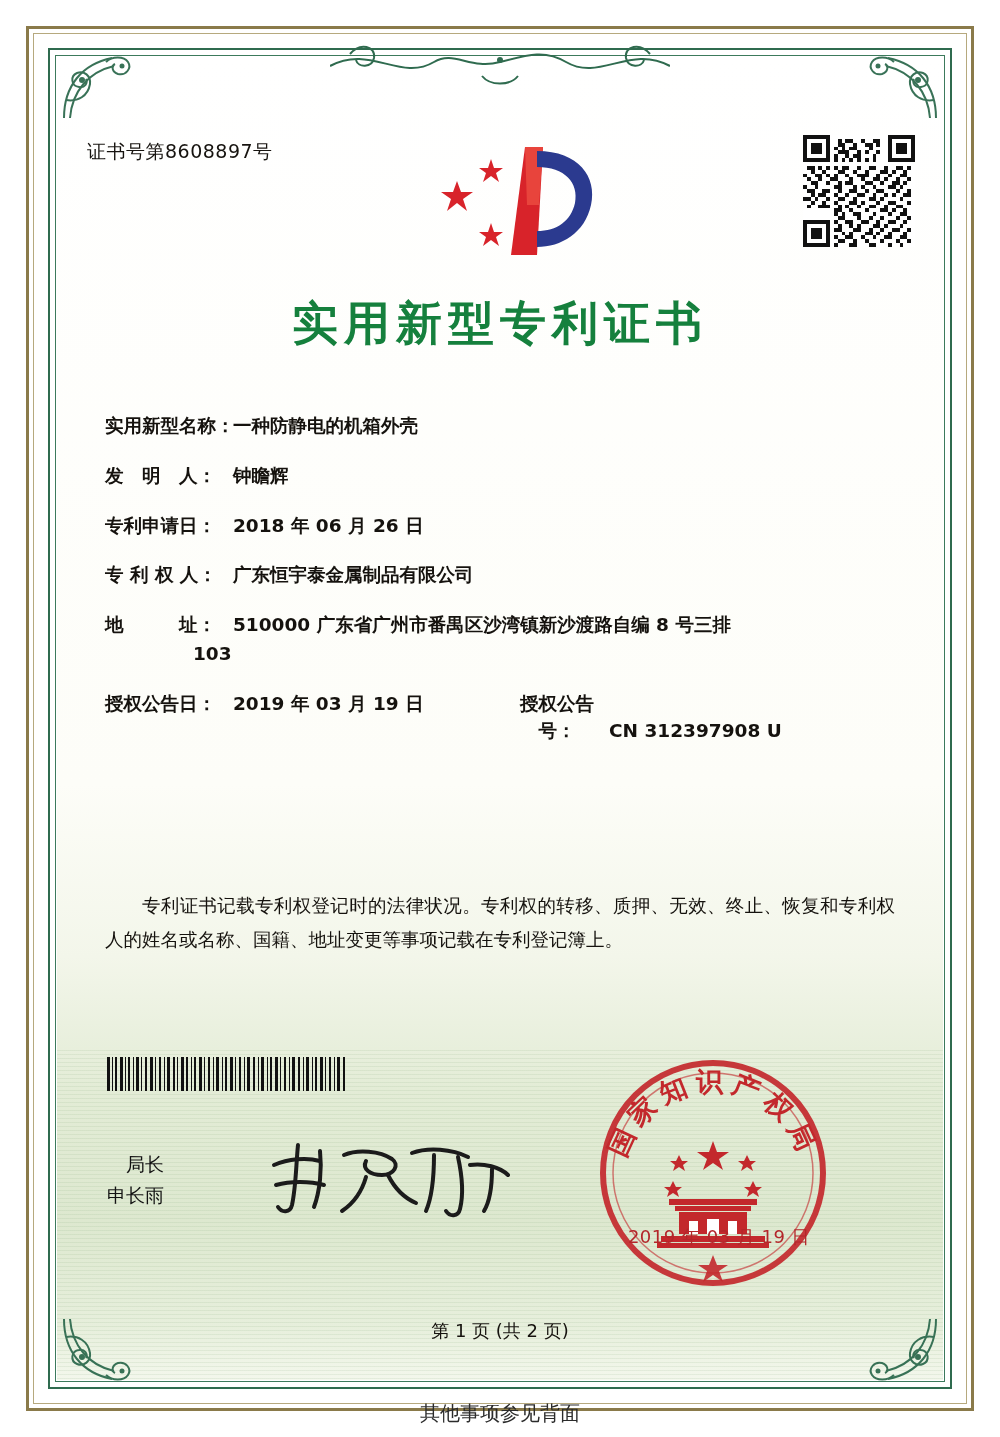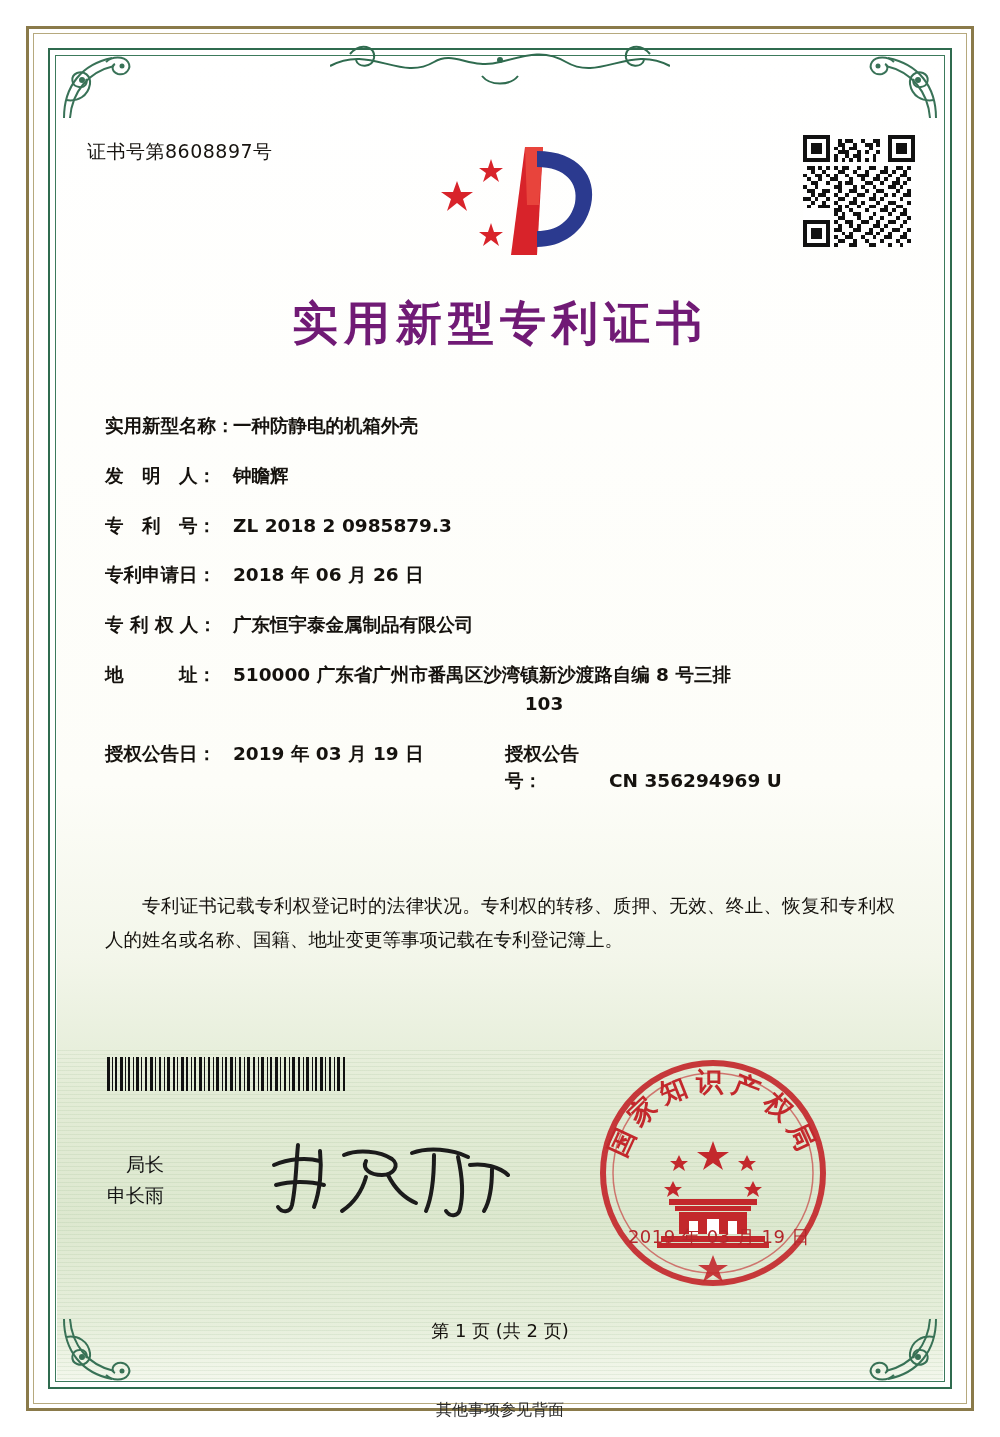--- a/index.html
+++ b/index.html
@@ -131,21 +131,21 @@
 
   .title {
     position: absolute;
     left: 0; right: 0;
     top: 236px;
     text-align: center;
     font-family: "DejaVu Sans", sans-serif;
     font-weight: bold;
     font-size: 46px;
     letter-spacing: 6px;
-    color: #701a75;
+    color: #15803d;
   }
 
   
   .fields {
     position: absolute;
     left: 48px;
     top: 356px;
     width: 790px;
     font-family: "DejaVu Sans", sans-serif;
     font-size: 18.5px;
@@ -163,30 +163,30 @@
     letter-spacing: 0;
     white-space: nowrap;
   }
   .val {
     display: inline;
   }
   .addr-cont {
     display: block;
     margin-left: 88px;
     margin-top: 2px;
-    text-align: center;
   }
   .row.two-col .second {
     position: absolute;
     left: 400px;
     top: 0;
   }
   .row.two-col .second .lbl2 {
     display: inline-block;
     width: 104px;
+    text-align: center;
   }
 
   
   .para {
     position: absolute;
     left: 48px;
     width: 790px;
     font-family: "DejaVu Serif", serif;
     font-size: 18.5px;
     line-height: 34px;
@@ -254,21 +254,21 @@
     font-size: 18px;
     color: #15120e;
   }
 
   .footnote {
     position: absolute;
     left: 0; right: 0;
     top: 1400px;
     text-align: center;
     font-family: "DejaVu Sans", sans-serif;
-    font-size: 16px;
+    font-size: 20px;
     color: #2b2b2b;
   }
 </style>
 </head>
 <body>
 
 <div id="certificate">
 
   <div class="frame-outer"></div>
   <div class="frame-outer2"></div>
@@ -592,41 +592,38 @@
     <div class="fields">
 
       <div class="row">
         <span class="lbl">实用新型名称：</span><span class="val">一种防静电的机箱外壳</span>
       </div>
 
       <div class="row">
         <span class="lbl">发　明　人：</span><span class="val">钟瞻辉</span>
       </div>
 
-      <div class="row">
-        <span class="lbl">专　利　号：</span><span class="val">ZL 2018 2 0985879.3</span>
-      </div>
 
       <div class="row">
         <span class="lbl">专利申请日：</span><span class="val">2018 年 06 月 26 日</span>
       </div>
 
       <div class="row">
         <span class="lbl">专 利 权 人：</span><span class="val">广东恒宇泰金属制品有限公司</span>
       </div>
 
       <div class="row">
         <span class="lbl">地　　　址：</span><span class="val">510000 广东省广州市番禺区沙湾镇新沙渡路自编 8 号三排</span>
         <span class="addr-cont">103</span>
       </div>
 
       <div class="row two-col">
         <span class="lbl">授权公告日：</span><span class="val">2019 年 03 月 19 日</span>
         <span class="second">
-          <span class="lbl2">授权公告号：</span><span class="val">CN 356294969 U</span>
+          <span class="lbl2">授权公告号：</span><span class="val">CN 312397908 U</span>
         </span>
       </div>
 
     </div>
 
     <div class="para p2">专利证书记载专利权登记时的法律状况。专利权的转移、质押、无效、终止、恢复和专利权人的姓名或名称、国籍、地址变更等事项记载在专利登记簿上。</div>
 
     <div class="barcode">
       <svg viewBox="0 0 290 34" width="290" height="34" shape-rendering="crispEdges" aria-hidden="true">
         <rect width="290" height="34" fill="#ffffff" opacity="0"></rect>

